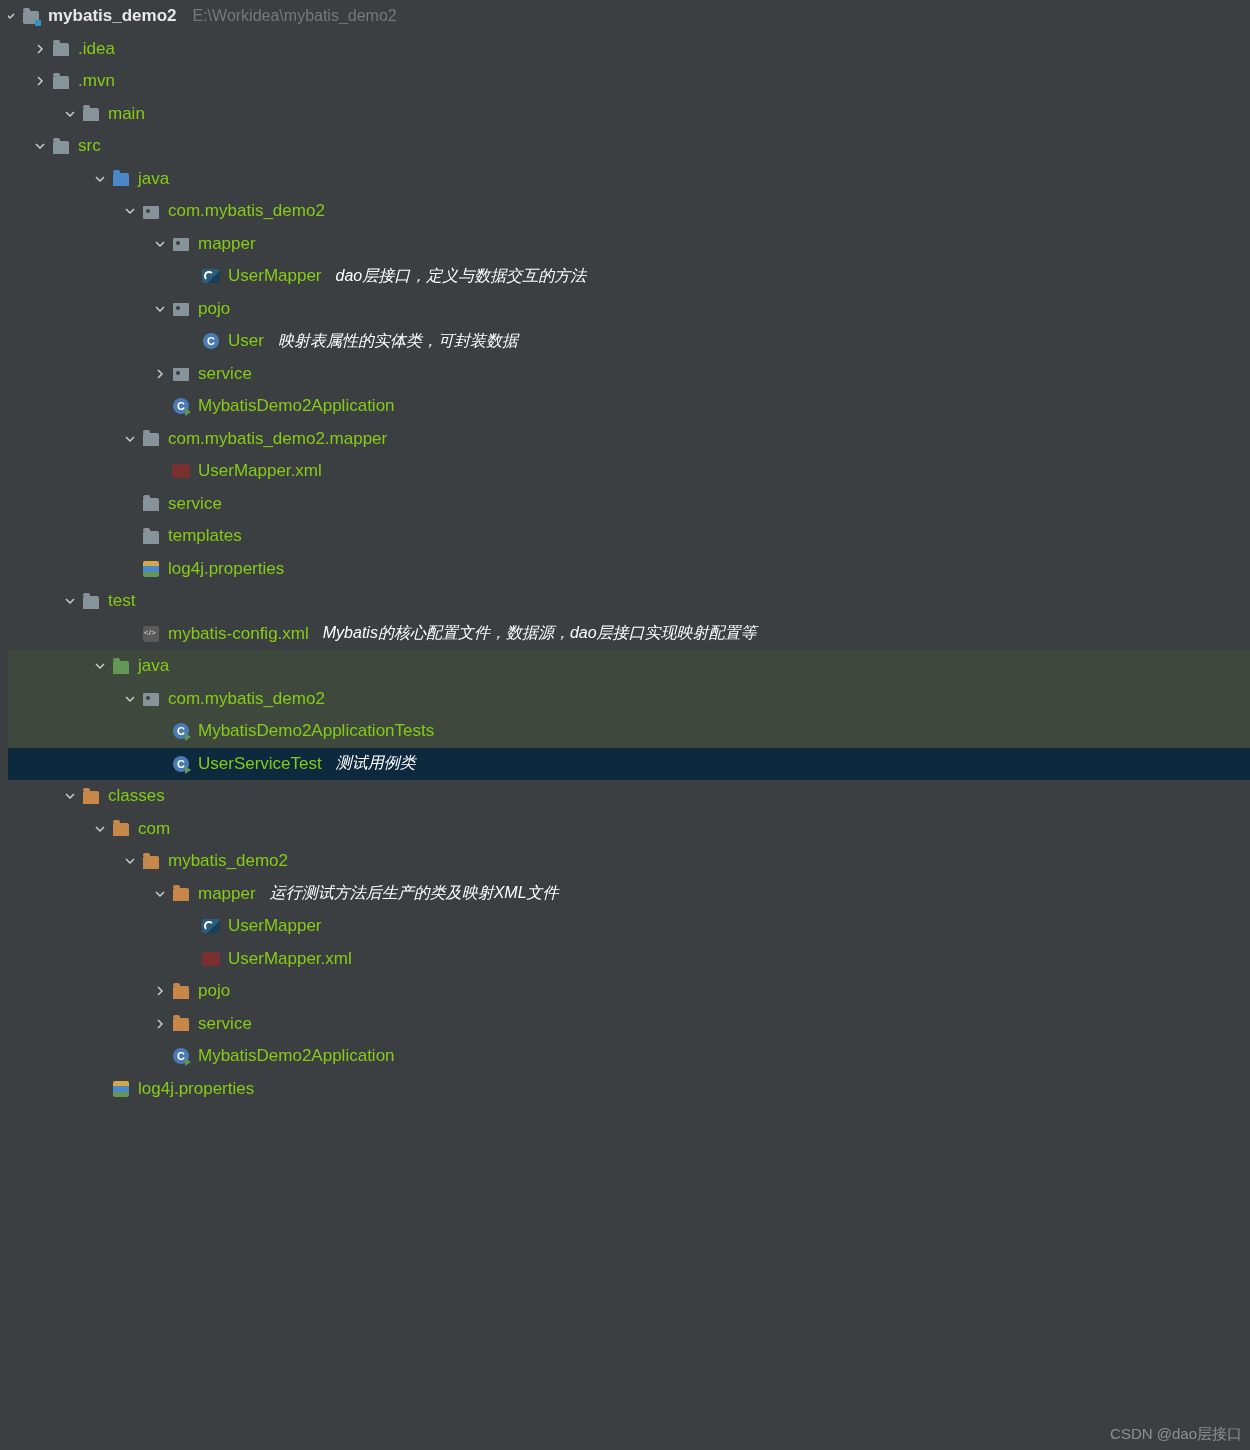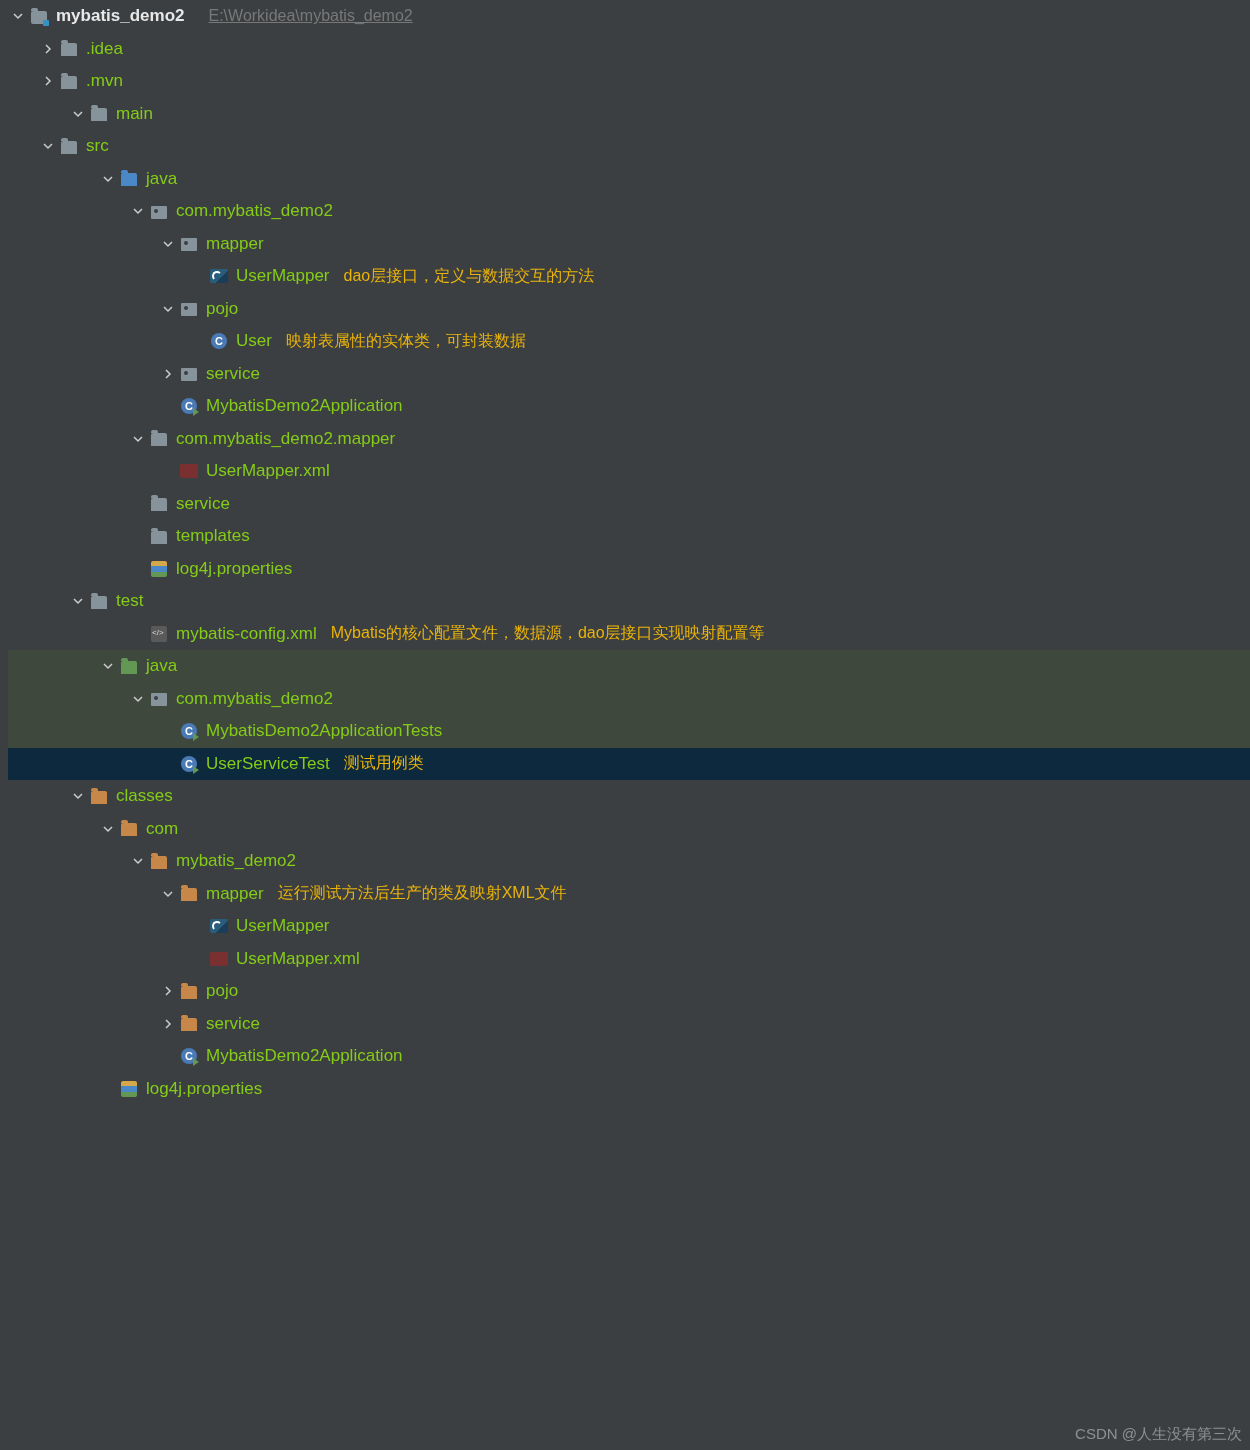--- a/index.html
+++ b/index.html
@@ -19,21 +19,21 @@
     background: #3c3f41;
   }
   .tree {
     padding-top: 0;
   }
   .row {
     display: flex;
     align-items: center;
     height: 32.5px;
     white-space: nowrap;
-    padding-left: 8px;
+    padding-left: 0;
   }
   .row.selected {
     background: #0d293e;
   }
   .row.test-bg {
     background: rgba(70,100,50,0.25);
   }
   .row .indent { display: inline-block; }
   .chevron {
     width: 20px;
@@ -53,28 +53,28 @@
     margin-right: 6px;
     flex-shrink: 0;
   }
   .label {
     color: #84cc16;
     font-size: 17px;
   }
   .label.bold { font-weight: 600; color: #e8e8e8; }
   .path-hint {
     color: #787878;
-    margin-left: 24px;
+    margin-left: 16px;
     font-size: 16px;
-    text-decoration: underline;
   }
   .annot {
-    color: #eab308;
+    color: #ffffff;
     margin-left: 14px;
     font-size: 16px;
+    font-style: italic;
   }
   .watermark {
     position: absolute;
     right: 8px;
     bottom: 6px;
     color: #cfcfcf;
     opacity: 0.55;
     font-size: 15px;
   }
   
@@ -456,13 +456,13 @@
     </div>
     <div class="row">
       <span class="indent" style="width: 90px;"></span>
       <span class="chevron empty">&nbsp;</span>
       <span class="icon">
         <span class="i-prop"></span>
       </span>
       <span class="label">log4j.properties</span>
     </div>
   </div>
-<div class="watermark">CSDN @人生没有第三次</div>
+<div class="watermark">CSDN @dao层接口</div>
 
 </body></html>

